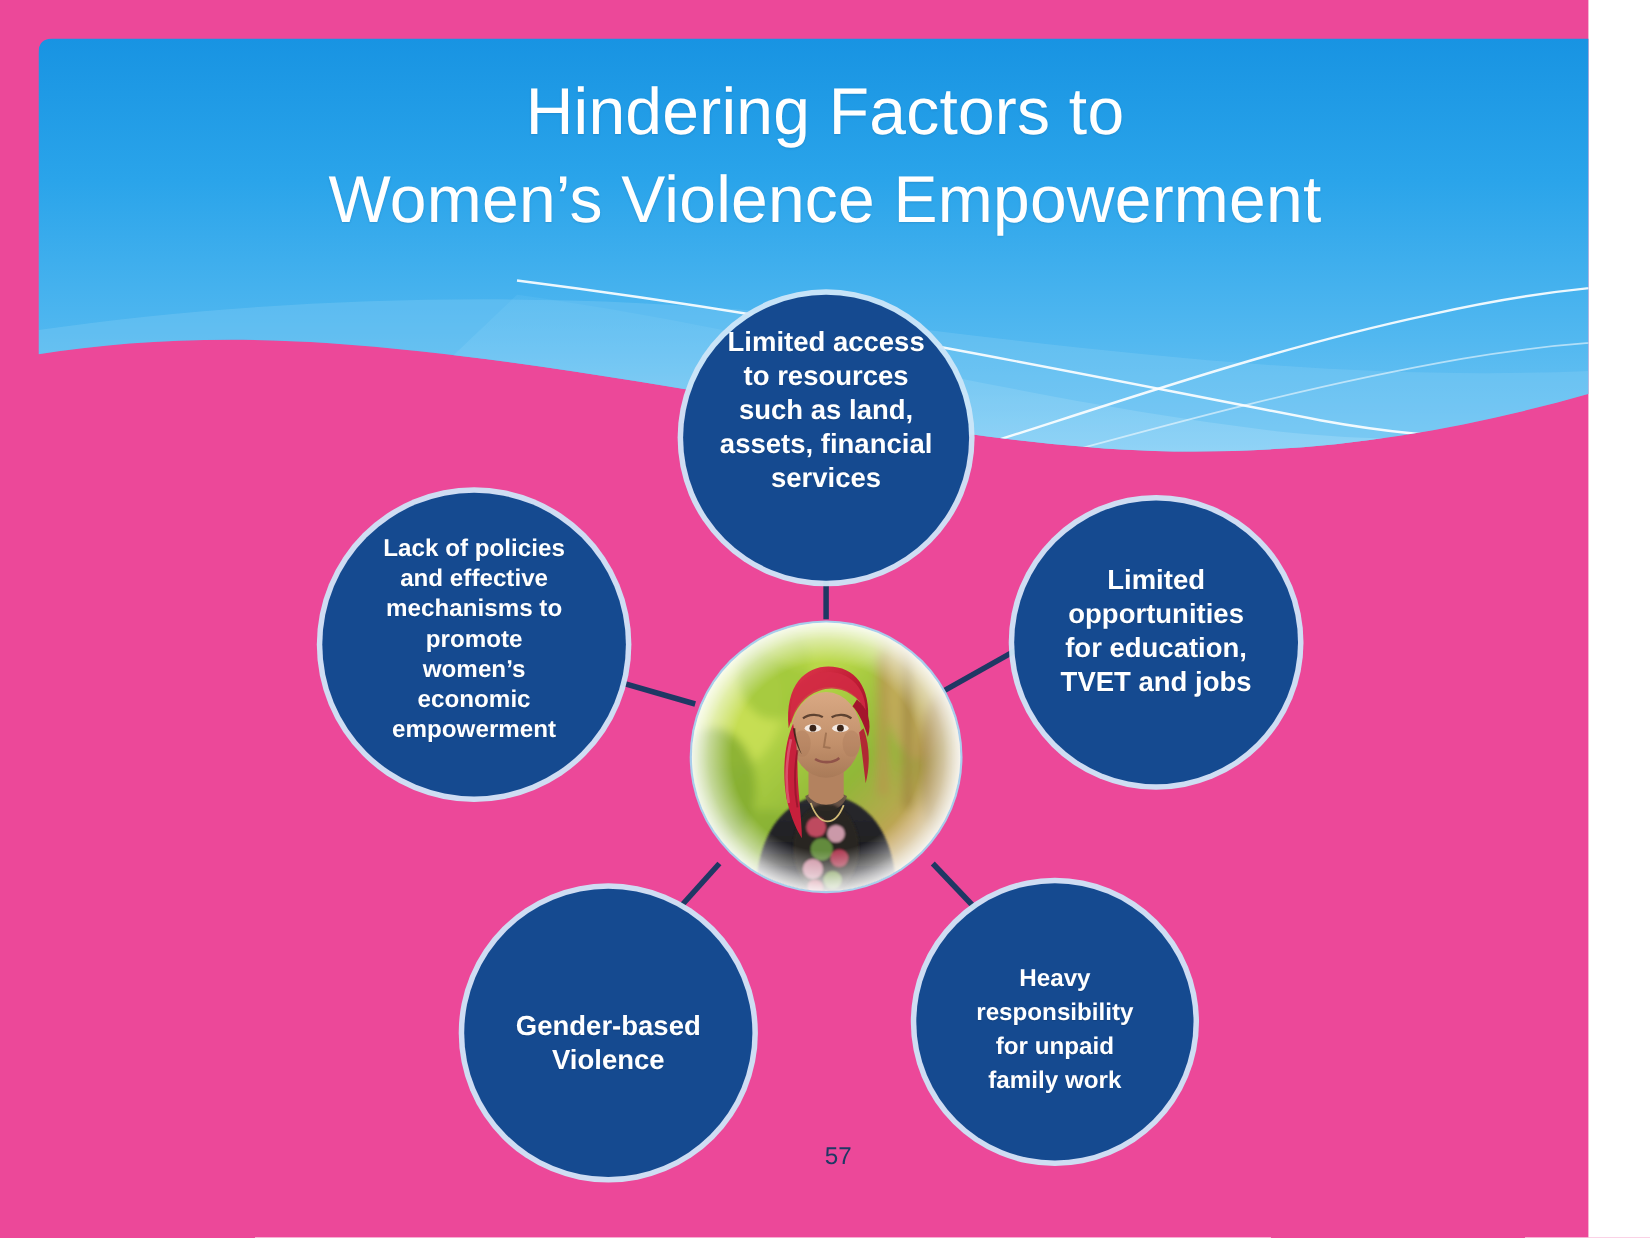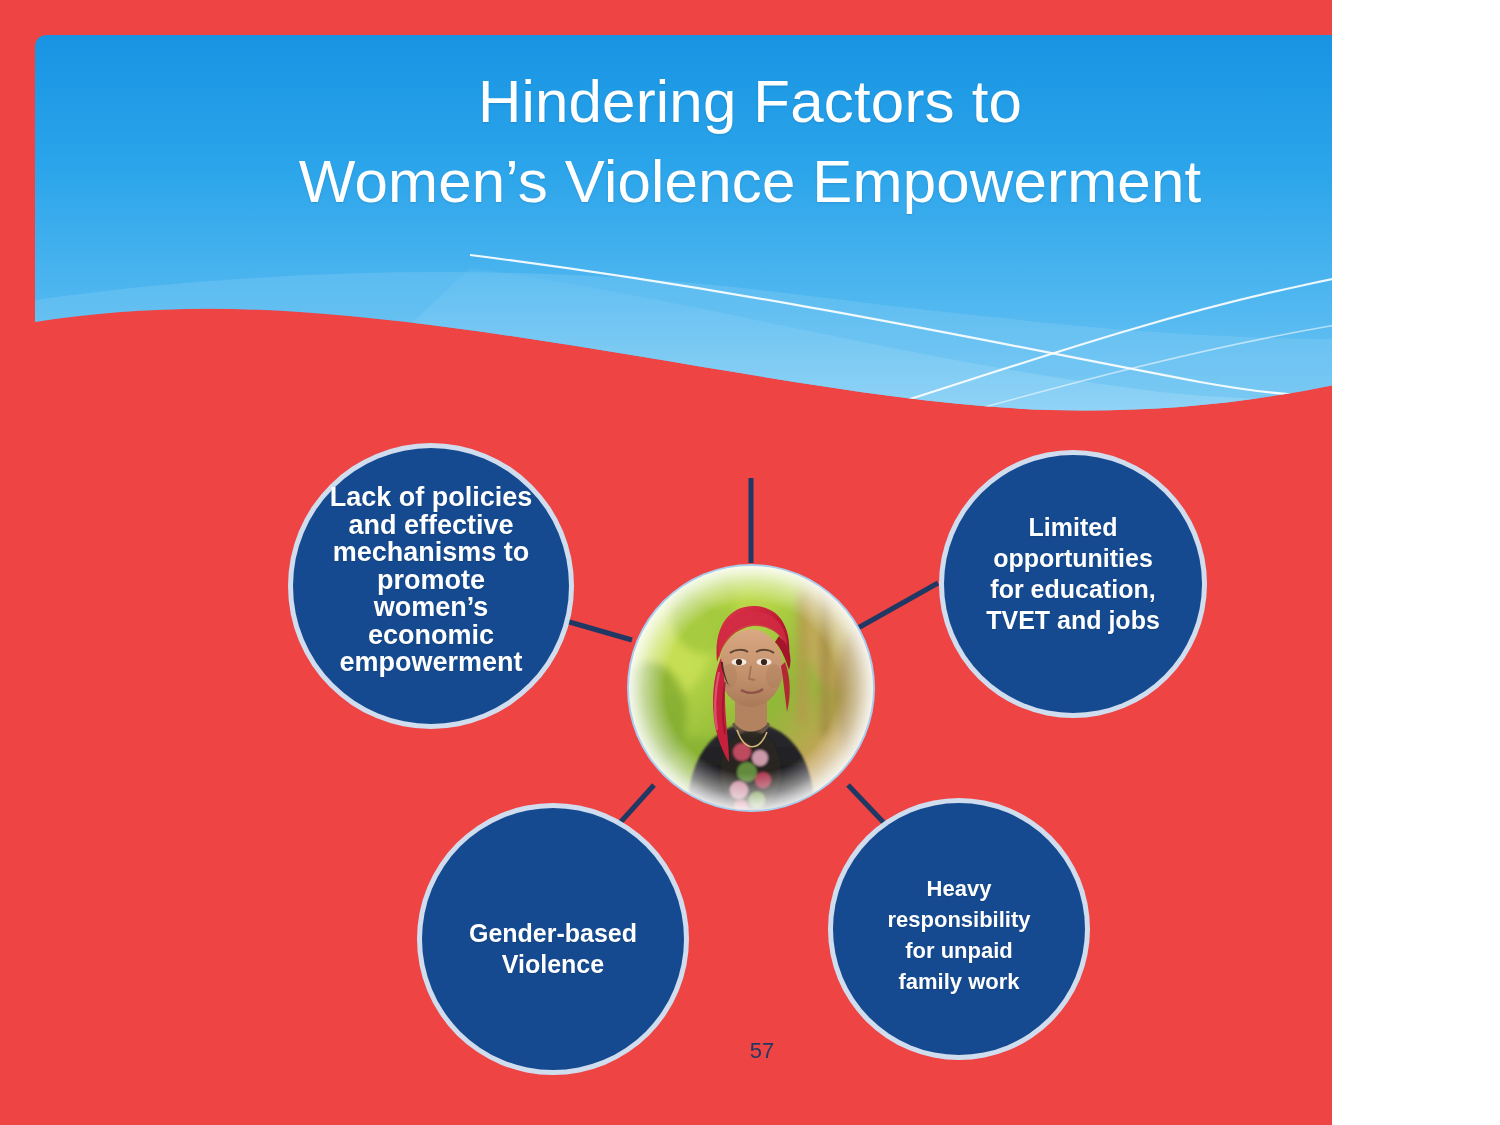--- a/index.html
+++ b/index.html
@@ -1,18 +1,18 @@
 <!DOCTYPE html>
 <html><head>
 <meta charset="utf-8">
 <style>
   html,body{margin:0;padding:0;background:#ffffff;}
   body{width:1500px;height:1125px;overflow:hidden;font-family:"Liberation Sans",sans-serif;}
 
-  #slide{position:relative;width:1332px;height:1125px;background:#ef4444;overflow:hidden;}
+  #slide{position:relative;width:1444px;height:1125px;background:#ec4899;overflow:hidden;}
 
   
   #header-band{position:absolute;left:0;top:0;width:1500px;height:430px;}
   #header-band svg{display:block;}
 
   #title-block{
     position:absolute;left:35px;top:62px;width:1430px;
     text-align:center;color:#ffffff;
     font-family:"Liberation Sans",sans-serif;
     font-weight:400;
@@ -46,31 +46,31 @@
     padding:0 6px;
     box-sizing:border-box;
     white-space:pre-line;
     text-shadow:0 1px 1px rgba(0,0,0,.12);
   }
 
   
   #node-resources{left:621px;top:268px;width:260px;height:260px;align-items:flex-start;}
   #node-resources .label{font-size:25px;line-height:31px;margin-top:28px;}
 
-  #node-education{left:944px;top:455px;width:258px;height:258px;align-items:flex-start;}
+  #node-education{left:922px;top:455px;width:258px;height:258px;align-items:flex-start;}
   #node-education .label{font-size:25px;line-height:31px;margin-top:57px;}
 
   #node-unpaid{left:833px;top:803px;width:252px;height:252px;align-items:flex-start;}
   #node-unpaid .label{font-size:22px;line-height:31px;margin-top:70px;}
 
   #node-gbv{left:422px;top:808px;width:262px;height:262px;align-items:flex-start;}
   #node-gbv .label{font-size:25px;line-height:31px;margin-top:110px;}
 
   #node-policies{left:293px;top:448px;width:276px;height:276px;align-items:flex-start;}
-  #node-policies .label{font-size:27px;line-height:27.5px;margin-top:36px;}
+  #node-policies .label{font-size:22px;line-height:27.5px;margin-top:36px;}
 
   
   #center-photo{
     position:absolute;left:629px;top:566px;width:244px;height:244px;
     border-radius:50%;
     overflow:hidden;
     background:#ffffff;
     box-shadow:0 0 0 2px #a9cdeb;
   }
   #center-photo .photo-inner{
@@ -145,20 +145,27 @@
       <g stroke="#1F3864" stroke-width="5" stroke-linecap="butt" fill="none">
 
         <line x1="751" y1="563" x2="751" y2="478"></line>
         <line x1="858" y1="628" x2="938" y2="583"></line>
         <line x1="848" y1="785" x2="905" y2="845"></line>
         <line x1="654" y1="785" x2="600" y2="845"></line>
         <line x1="632" y1="640" x2="552" y2="617"></line>
       </g>
     </svg>
 
+    <div class="node" id="node-resources">
+      <span class="label">Limited access
+to resources
+such as land,
+assets, financial
+services</span>
+    </div>
 
     <div class="node" id="node-education">
       <span class="label">Limited
 opportunities
 for education,
 TVET and jobs</span>
     </div>
 
     <div class="node" id="node-unpaid">
       <span class="label">Heavy

